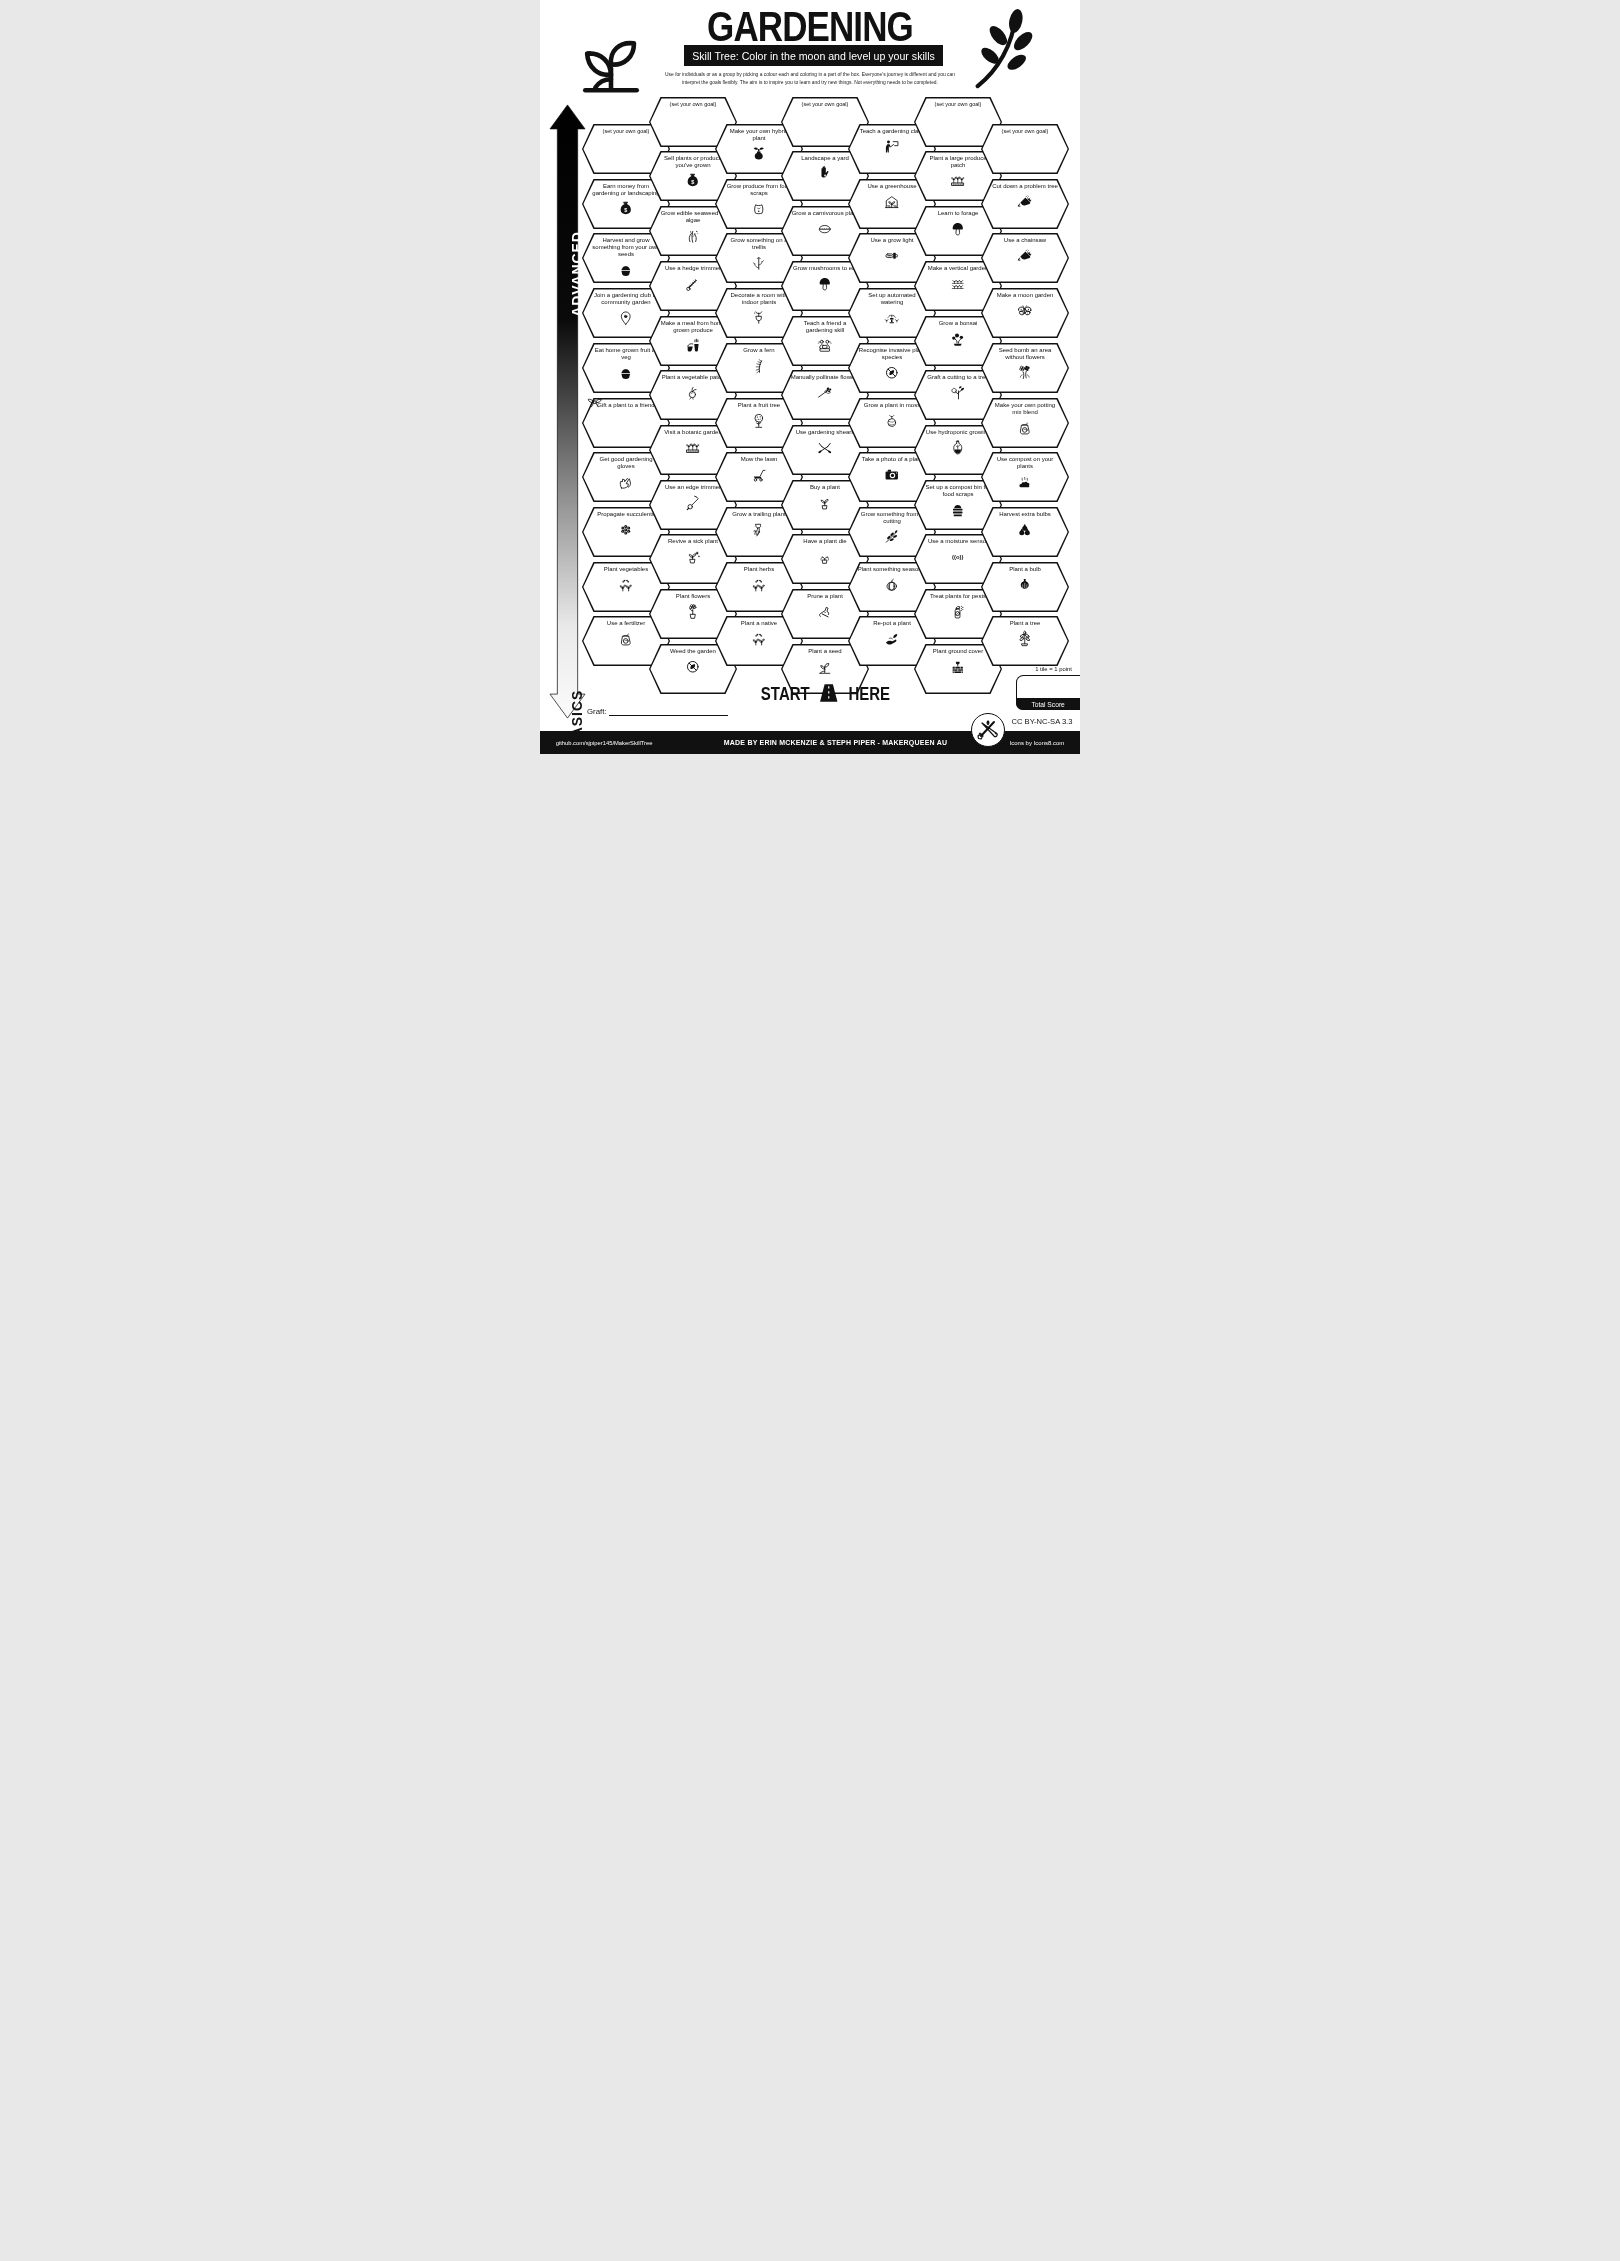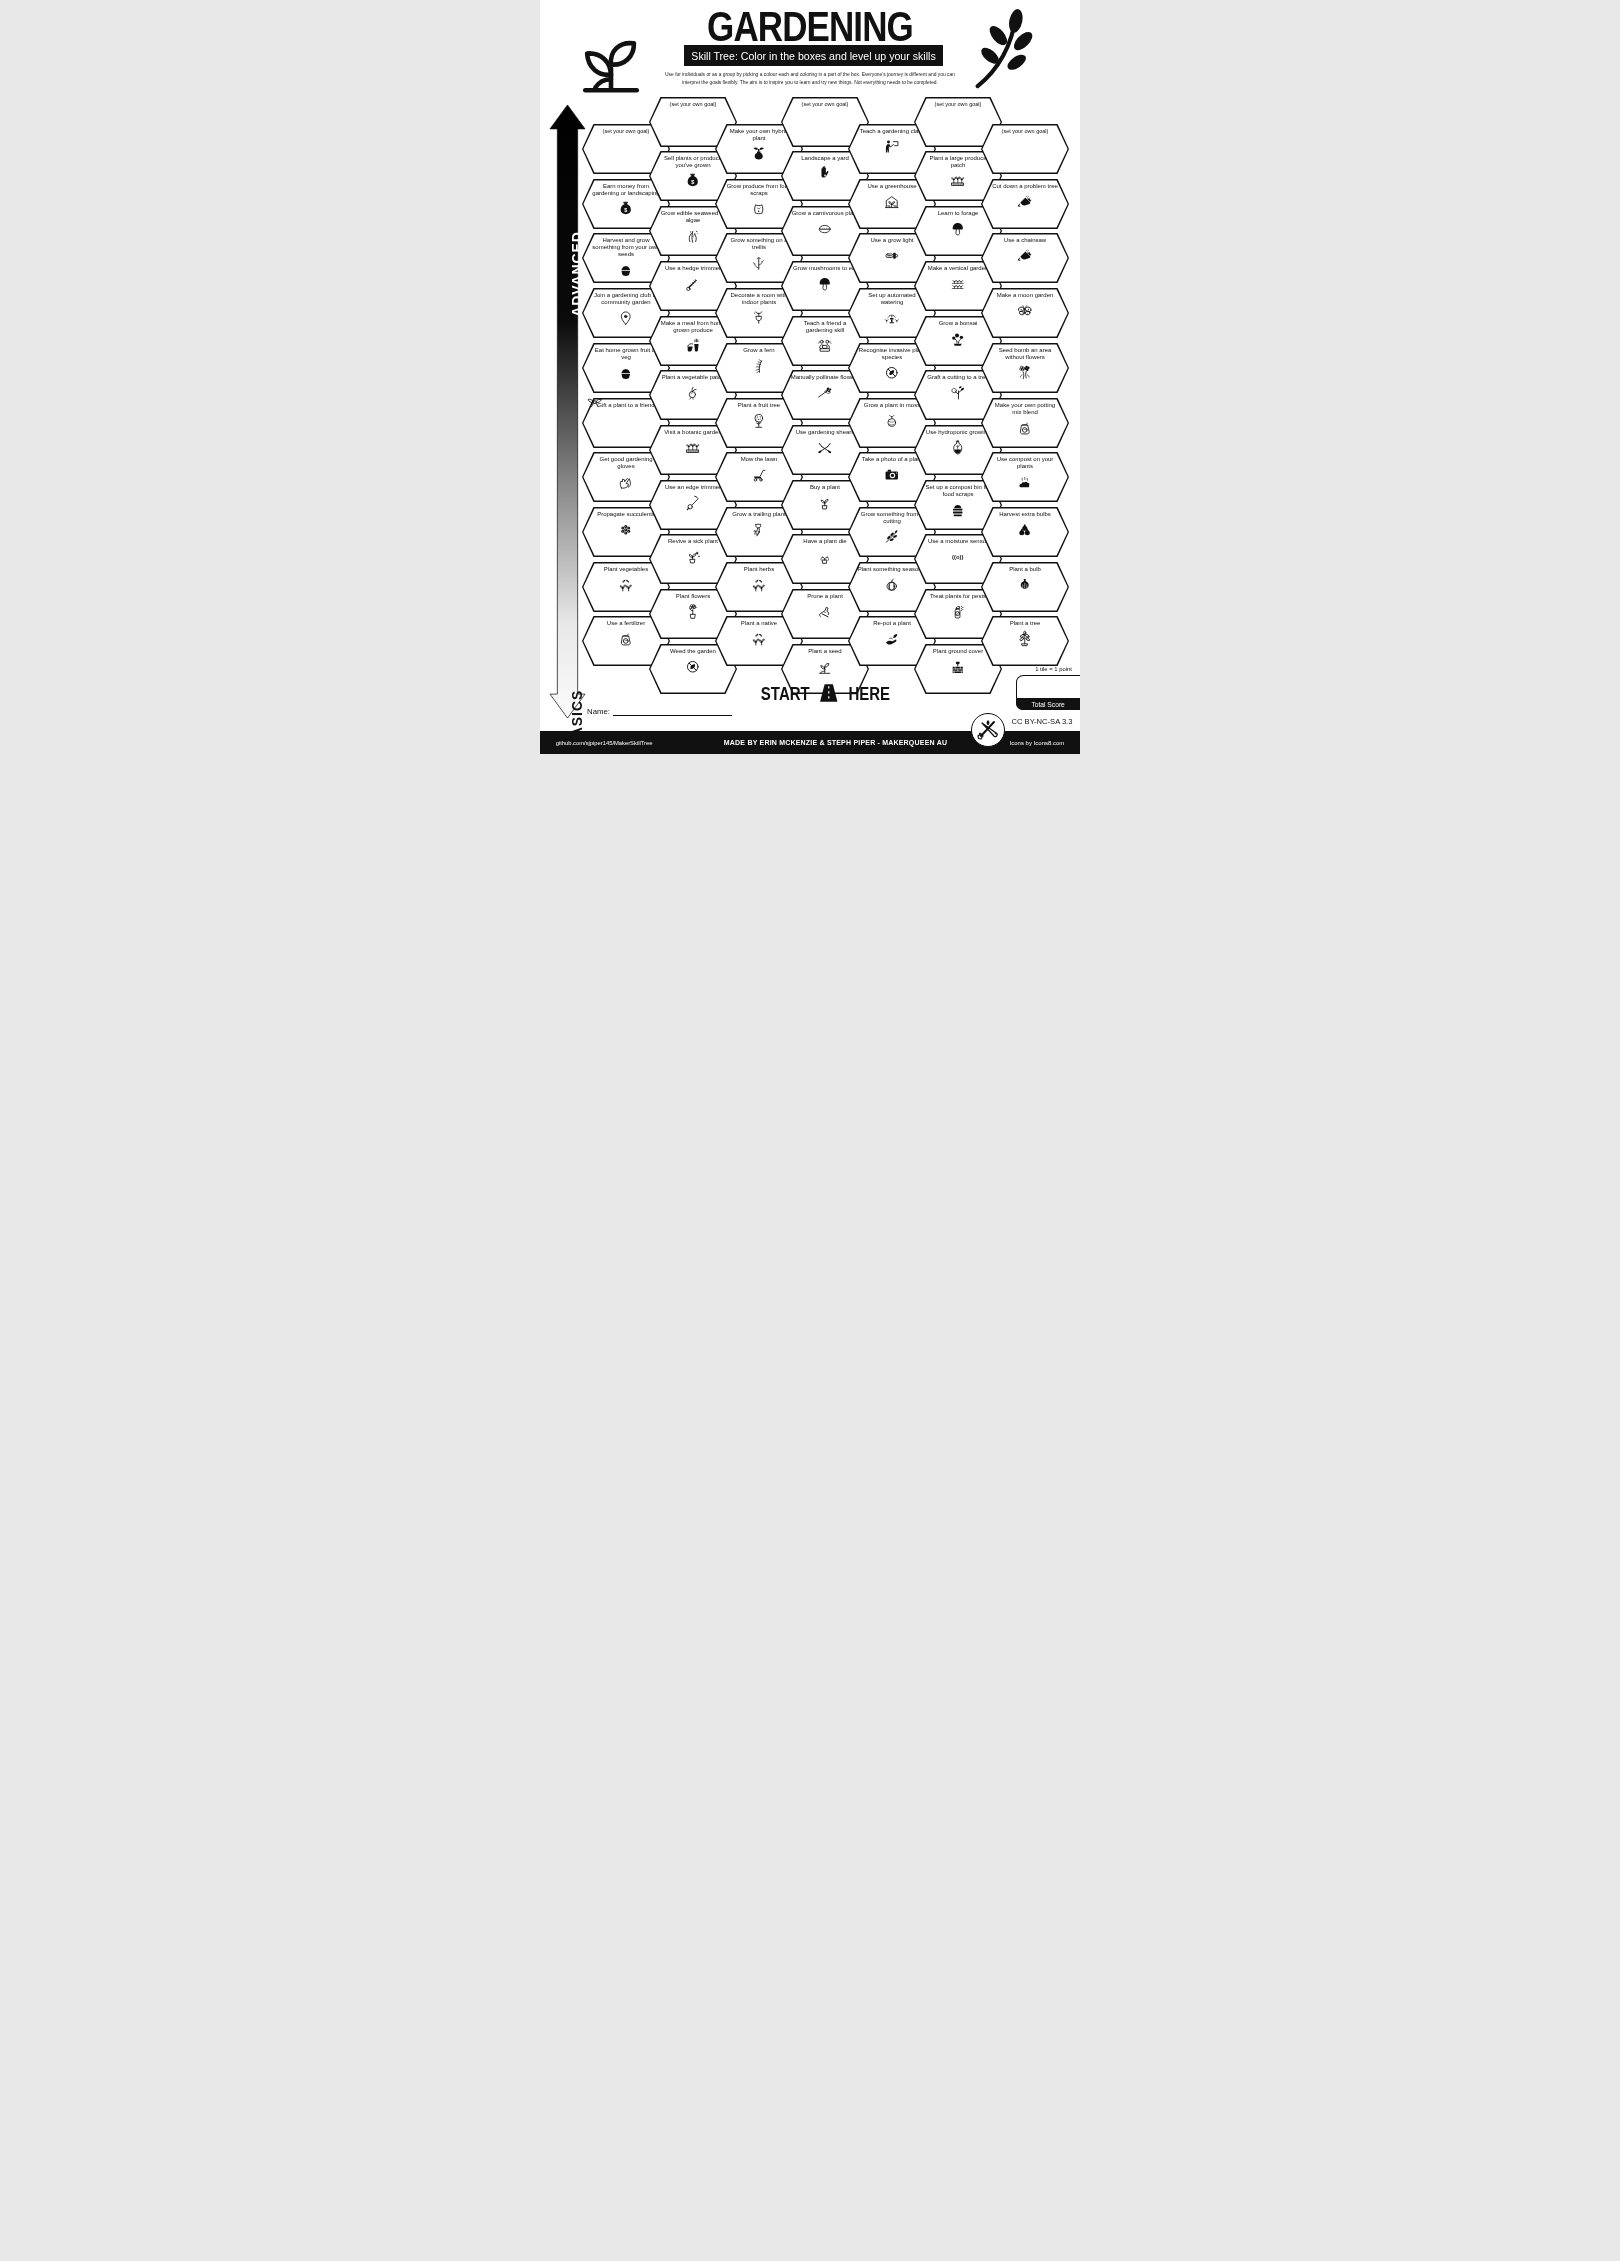--- a/index.html
+++ b/index.html
@@ -53,21 +53,21 @@
   .footer .icons-credit{font-size:6px;width:69px;text-align:right;}
   svg{display:block;}
 </style>
 </head>
 <body>
 
 <div class="page">
 
   <div class="title">GARDENING</div>
   <div class="subtitle-bar">
-    <span>Skill Tree:  Color in the boxes and level up your skills</span>
+    <span>Skill Tree:  Color in the moon and level up your skills</span>
   </div>
   <div class="instructions">
     <span>Use for individuals or as a group by picking a colour each and coloring in a part of the box.  Everyone's journey is different and you can</span><br>
     <span>interpret the goals flexibly.  The aim is to inspire you to learn and try new things. Not everything needs to be completed.</span>
   </div>
 
   <div class="corner-art" style="left:37px;top:24px;">
     <svg width="68" height="70" viewBox="0 0 148 152" fill="none" stroke="#111" stroke-linecap="round" stroke-linejoin="round">
       <path d="M74 138V96" stroke-width="10"></path>
       <path d="M74 112C74 82 52 62 22 64c2 32 26 50 52 46z" stroke-width="10"></path>
@@ -1240,21 +1240,21 @@
     <span>
       <svg width="29.5" height="22" viewBox="0 0 48 48">
         <path fill="#111" d="M15 5h18l10 38H5z"></path>
         <path d="M24 9v7M24 20v7M24 31v7" stroke="#fff" stroke-width="2.6" stroke-dasharray="5 5" fill="none"></path>
       </svg>
     </span>
     <span class="start-word">HERE</span>
   </div>
 
   <div class="name-row">
-    <span>Name:</span>
+    <span>Graft:</span>
     <span class="name-line"></span>
   </div>
 
   <div class="tile-note">1 tile = 1 point</div>
   <div class="score-box">
     <div class="score-bar">Total Score</div>
   </div>
 
   <div class="cc-logo">
     <svg width="24" height="24" viewBox="0 0 48 48" fill="none" stroke="#111" stroke-width="2.4" stroke-linecap="round" stroke-linejoin="round">

